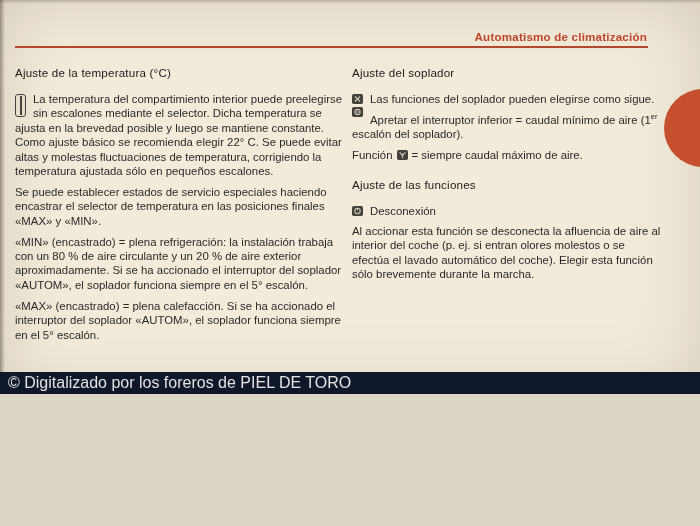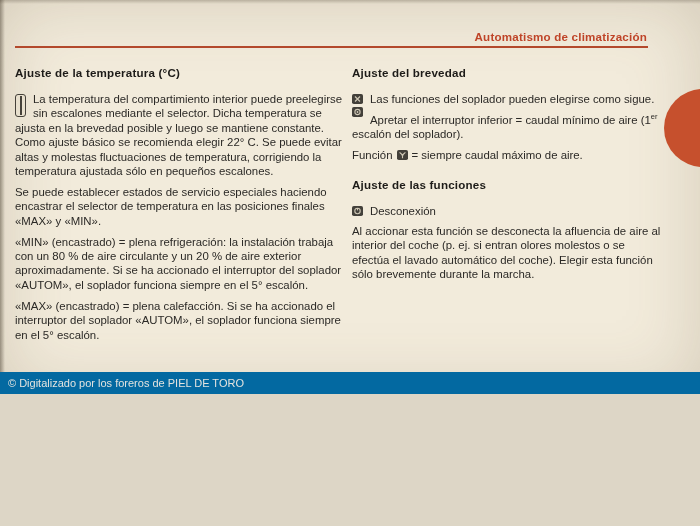--- a/index.html
+++ b/index.html
@@ -34,21 +34,21 @@
   }
   .section-tab {
     position:absolute; left:664px; top:89px;
     width:78px; height:78px; border-radius:50%;
     background:#c6502d;
   }
   .col { position:absolute; top:66px; }
   .col-left  { left:15px;  width:327px; }
   .col-right { left:352px; width:310px; }
   .section-heading {
-    font-size:11.6px; font-weight:bold; color:#1d1b18;
+    font-size:11.6px; font-weight:normal; color:#1d1b18;
     letter-spacing:0.2px; margin:0 0 13px 0;
   }
   .section-heading.spaced { margin-top:14px; }
   p {
     font-size:11.4px; line-height:14.4px;
     margin:0 0 5.5px 0;
     color:#2b2926;
   }
   p.gap { margin-bottom:6.5px; }
   sup.ord { font-size:7.5px; vertical-align:super; line-height:0; }
@@ -70,23 +70,23 @@
   
   .icon-inline { display:inline-block; vertical-align:-1px; margin:0 4px; }
   .icon-inline-lead { display:inline-block; vertical-align:-1px; margin:0 7px 0 0; }
 
   .page-number {
     position:absolute; top:478px; right:33px;
     font-size:12px; color:#55514a;
   }
   .footer-bar {
     position:absolute; left:0; right:0; bottom:0; height:22px;
-    background:#0369a1;
+    background:#0f172a;
     color:#e3e3df;
-    font-size:11px; line-height:22px;
+    font-size:16px; line-height:22px;
     padding-left:8px; box-sizing:border-box;
   }
 </style>
 </head>
 <body>
 
 <div class="page">
   <div class="edge-left"></div>
   <div class="edge-top"></div>
 
@@ -103,21 +103,21 @@
     </p>
 
     <p class="gap">Se puede establecer estados de servicio especiales haciendo encastrar el selector de temperatura en las posiciones finales «MAX» y «MIN».</p>
 
     <p class="gap">«MIN» (encastrado) = plena refrigeración: la instalación trabaja con un 80 % de aire circulante y un 20 % de aire exterior aproximadamente. Si se ha accionado el interruptor del soplador «AUTOM», el soplador funciona siempre en el 5° escalón.</p>
 
     <p>«MAX» (encastrado) = plena calefacción. Si se ha accionado el interruptor del soplador «AUTOM», el soplador funciona siempre en el 5° escalón.</p>
   </div>
 
   <div class="col col-right">
-    <h2 class="section-heading">Ajuste del brevedad</h2>
+    <h2 class="section-heading">Ajuste del soplador</h2>
 
     <p class="gap">
       <span class="icon-blower">
         <svg width="11" height="10" viewBox="0 0 11 10">
           <rect x="0" y="0" width="11" height="10" rx="1.8" fill="#43403a"></rect>
           <path d="M3 2.5 L8 7.5 M8 2.5 L3 7.5" stroke="#cfc7b5" stroke-width="1.2" fill="none"></path>
         </svg>
         <svg width="11" height="10" viewBox="0 0 11 10">
           <rect x="0" y="0" width="11" height="10" rx="1.8" fill="#43403a"></rect>
           <circle cx="5.5" cy="5" r="2.6" fill="none" stroke="#cfc7b5" stroke-width="1.1"></circle>

